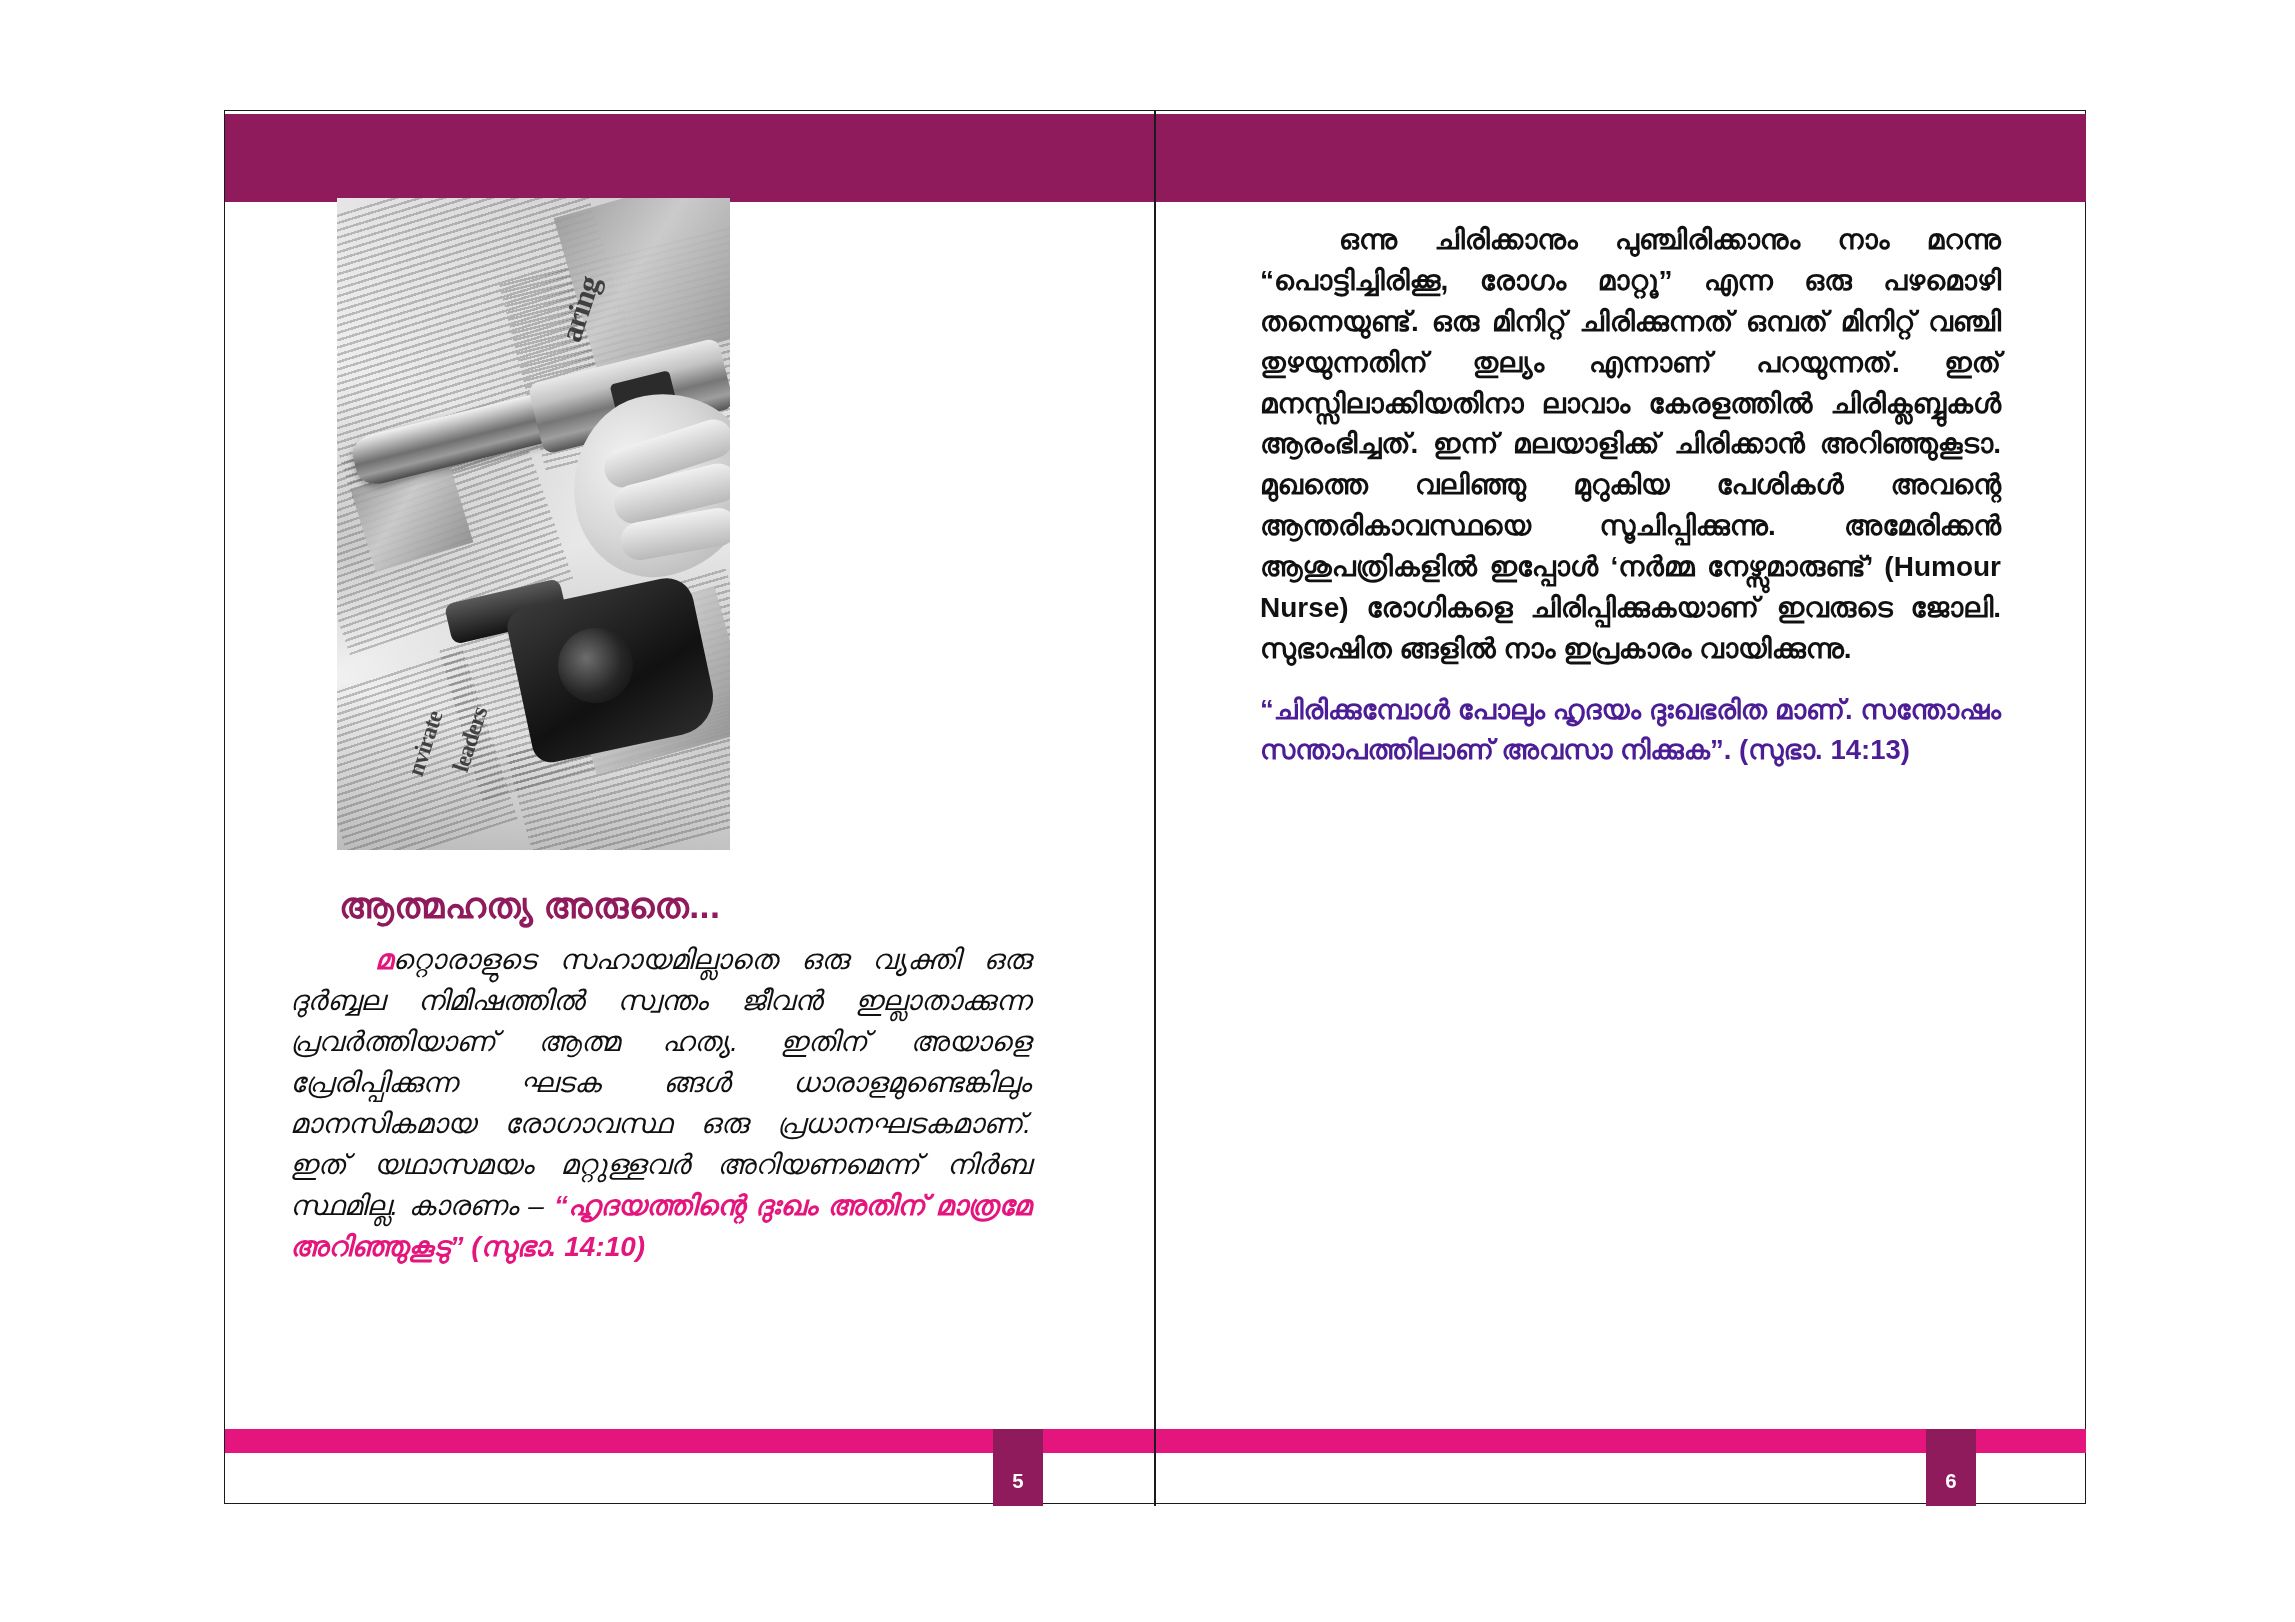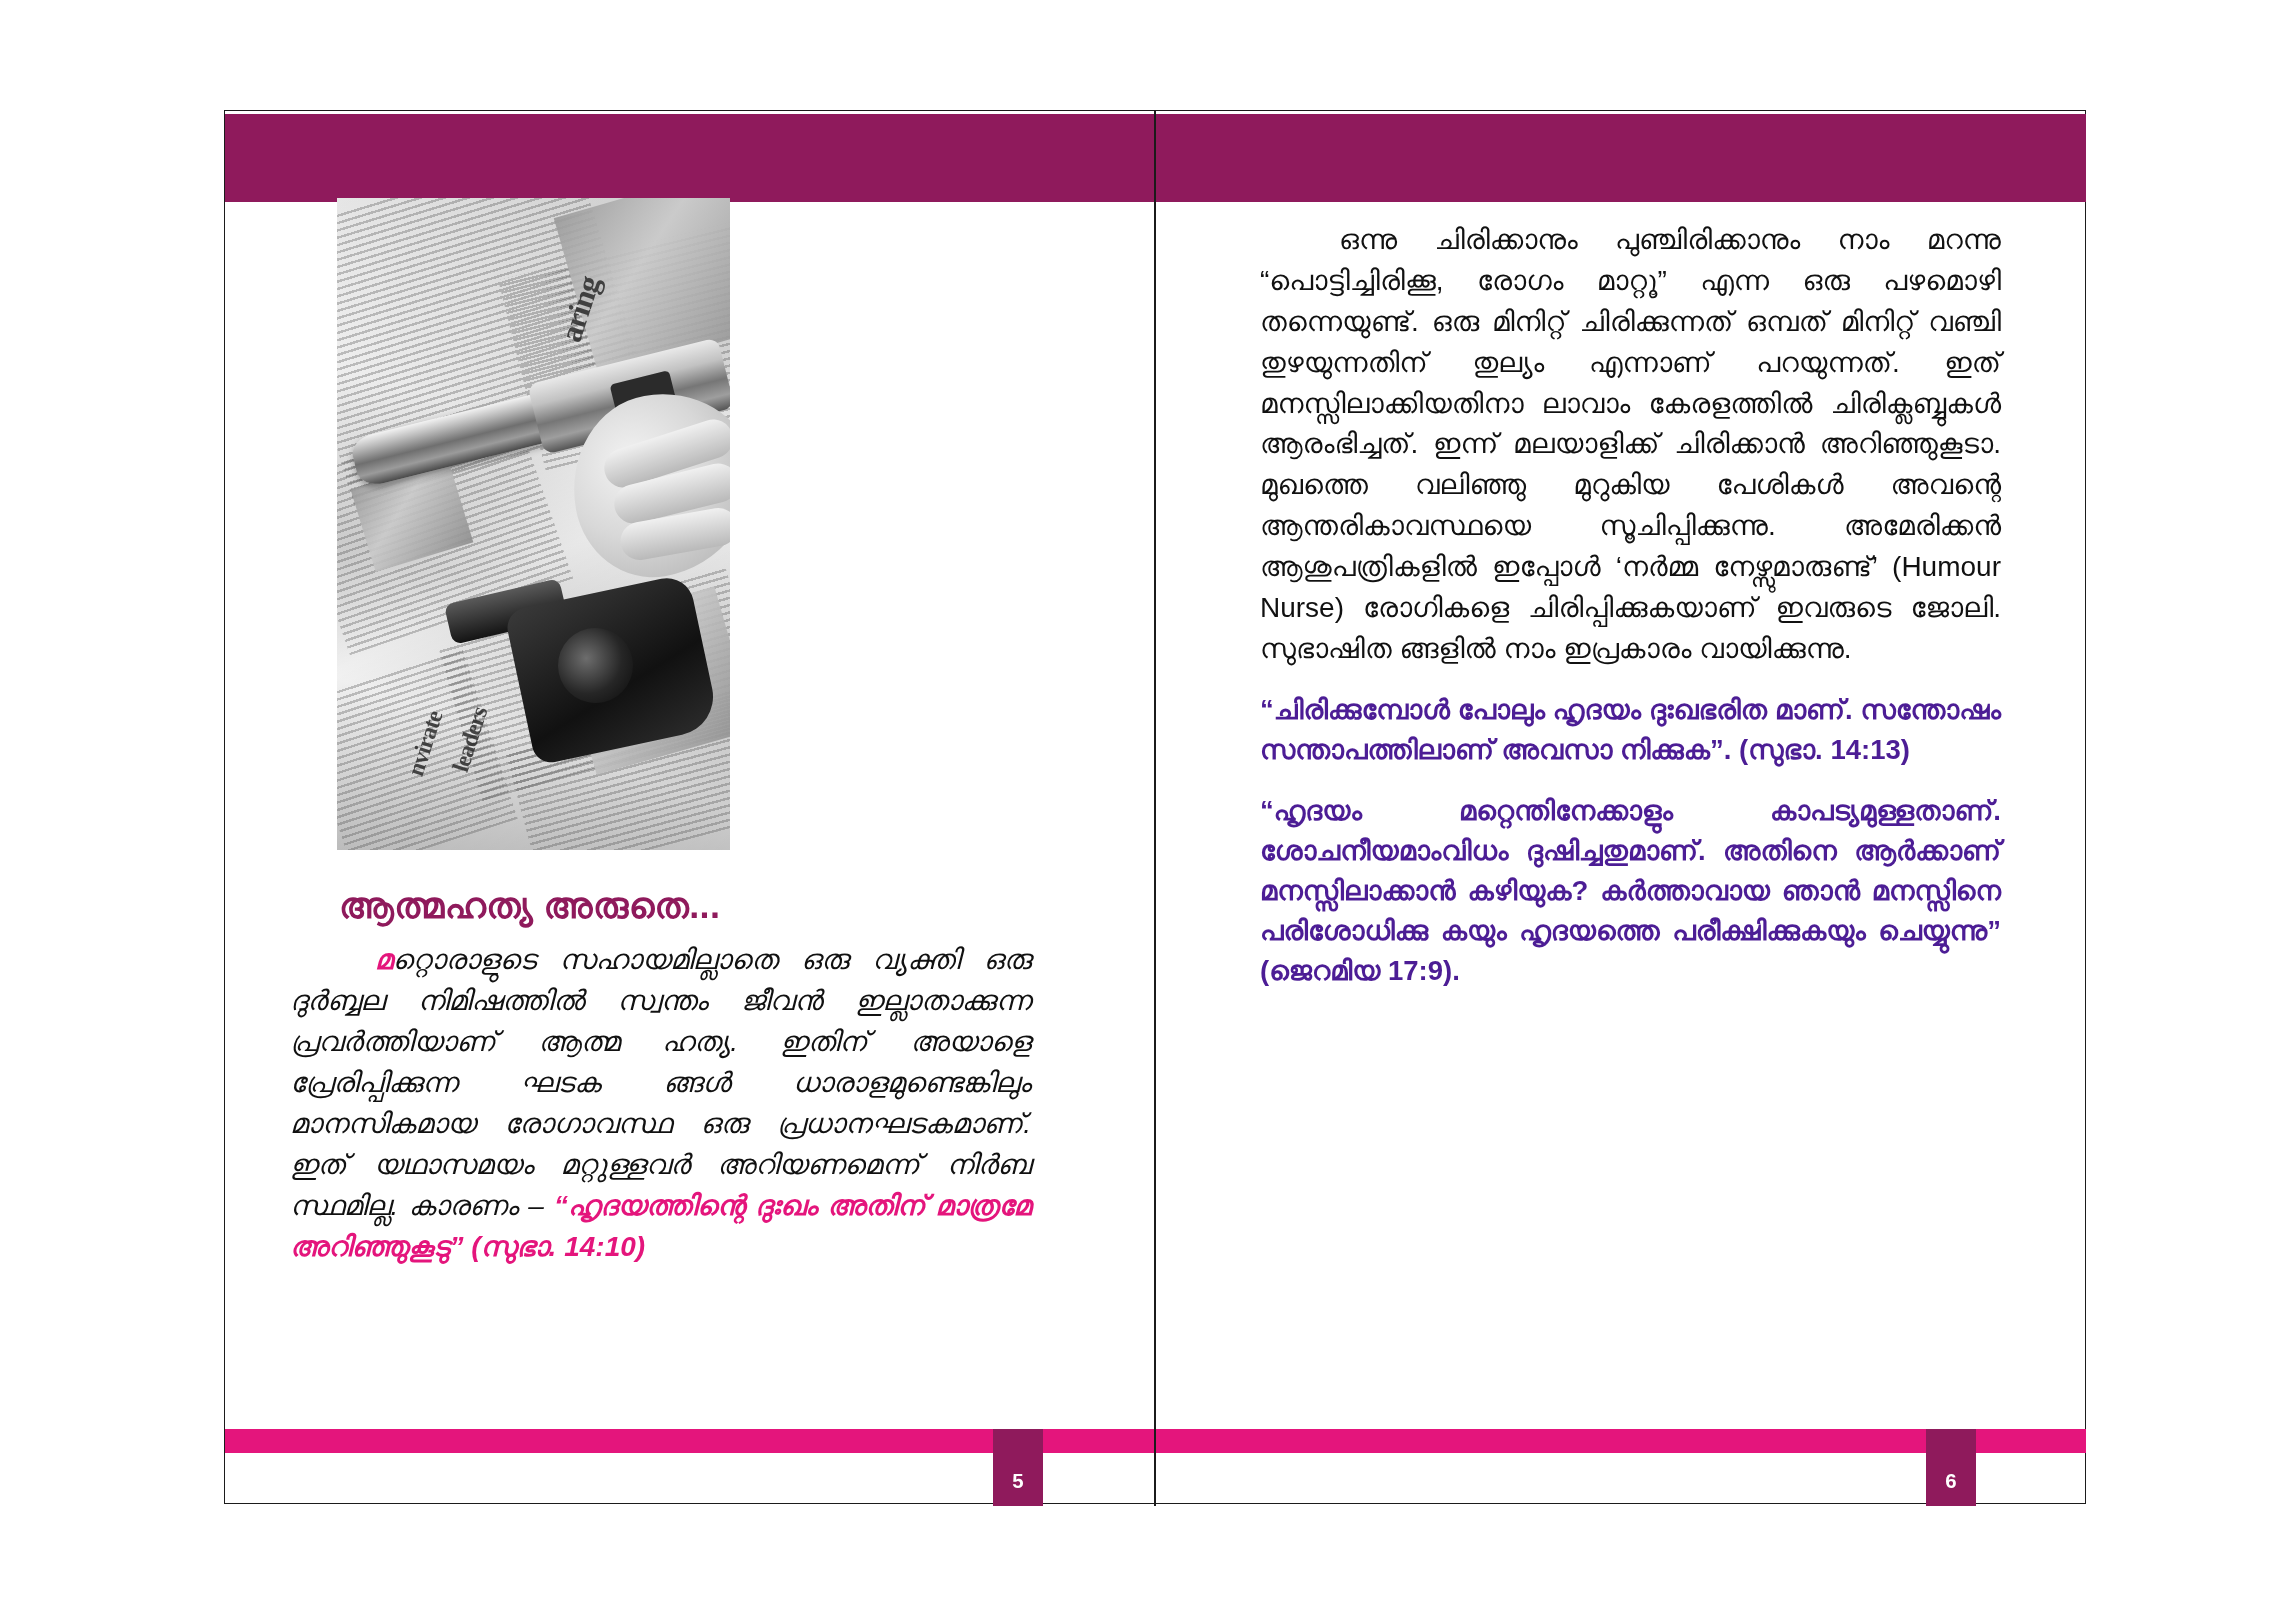--- a/index.html
+++ b/index.html
@@ -220,21 +220,21 @@
     margin: 14px 0 0 0;
     font-size: 28px;
     line-height: 1.46;
     color: #111111;
     text-align: justify;
     text-justify: inter-word;
     -webkit-hyphens: none;
     hyphens: none;
   }
   .body-para.indent { text-indent: 85px; font-style: italic; }
-  .body-para.first-right { text-indent: 79px; }
+  .body-para.first-right { text-indent: 79px; font-weight: bold; }
 
   .dropcap {
     color: #e4157c;
     font-weight: bold;
   }
 
   .quote {
     margin: 20.4px 0 0 0;
     color: #4c1d95;
     font-weight: bold;
@@ -309,17 +309,16 @@
   <div class="top-band right"></div>
   <div class="bottom-band right"></div>
   <div class="folio right">6</div>
   <div class="spine"></div>
 
   <div class="col right">
 
     <p class="body-para first-right"><span>ഒന്നു ചിരിക്കാനും പുഞ്ചിരിക്കാനും നാം മറന്നു “പൊട്ടിച്ചിരിക്കൂ, രോഗം മാറ്റൂ” എന്ന ഒരു പഴമൊഴി തന്നെയുണ്ട്. ഒരു മിനിറ്റ് ചിരിക്കുന്നത് ഒമ്പത് മിനിറ്റ് വഞ്ചി തുഴയുന്നതിന് തുല്യം എന്നാണ് പറയുന്നത്. ഇത് മനസ്സിലാക്കിയതിനാ ലാവാം കേരളത്തിൽ ചിരിക്ലബ്ബുകൾ ആരംഭിച്ചത്. ഇന്ന് മലയാളിക്ക് ചിരിക്കാൻ അറിഞ്ഞുകൂടാ. മുഖത്തെ വലിഞ്ഞു മുറുകിയ പേശികൾ അവന്റെ ആന്തരികാവസ്ഥയെ സൂചിപ്പിക്കുന്നു. അമേരിക്കൻ ആശുപത്രികളിൽ ഇപ്പോൾ ‘നർമ്മ നേഴ്സുമാരുണ്ട്’ </span><span class="latin">(Humour Nurse)</span><span> രോഗികളെ ചിരിപ്പിക്കുകയാണ് ഇവരുടെ ജോലി. സുഭാഷിത ങ്ങളിൽ നാം ഇപ്രകാരം വായിക്കുന്നു.</span></p>
 
     <p class="quote">“ചിരിക്കുമ്പോൾ പോലും ഹൃദയം ദുഃഖഭരിത മാണ്. സന്തോഷം സന്താപത്തിലാണ് അവസാ നിക്കുക”. (സുഭാ. 14:13)</p>
-    <p class="quote">“ഹൃദയം മറ്റെന്തിനേക്കാളും കാപട്യമുള്ളതാണ്. ശോചനീയമാംവിധം ദുഷിച്ചതുമാണ്. അതിനെ ആർക്കാണ് മനസ്സിലാക്കാൻ കഴിയുക? കർത്താവായ ഞാൻ മനസ്സിനെ പരിശോധിക്കു കയും ഹൃദയത്തെ പരീക്ഷിക്കുകയും ചെയ്യുന്നു” (ജെറമിയ 17:9).</p>
   </div>
 
 </div>
 
 
 </body></html>

